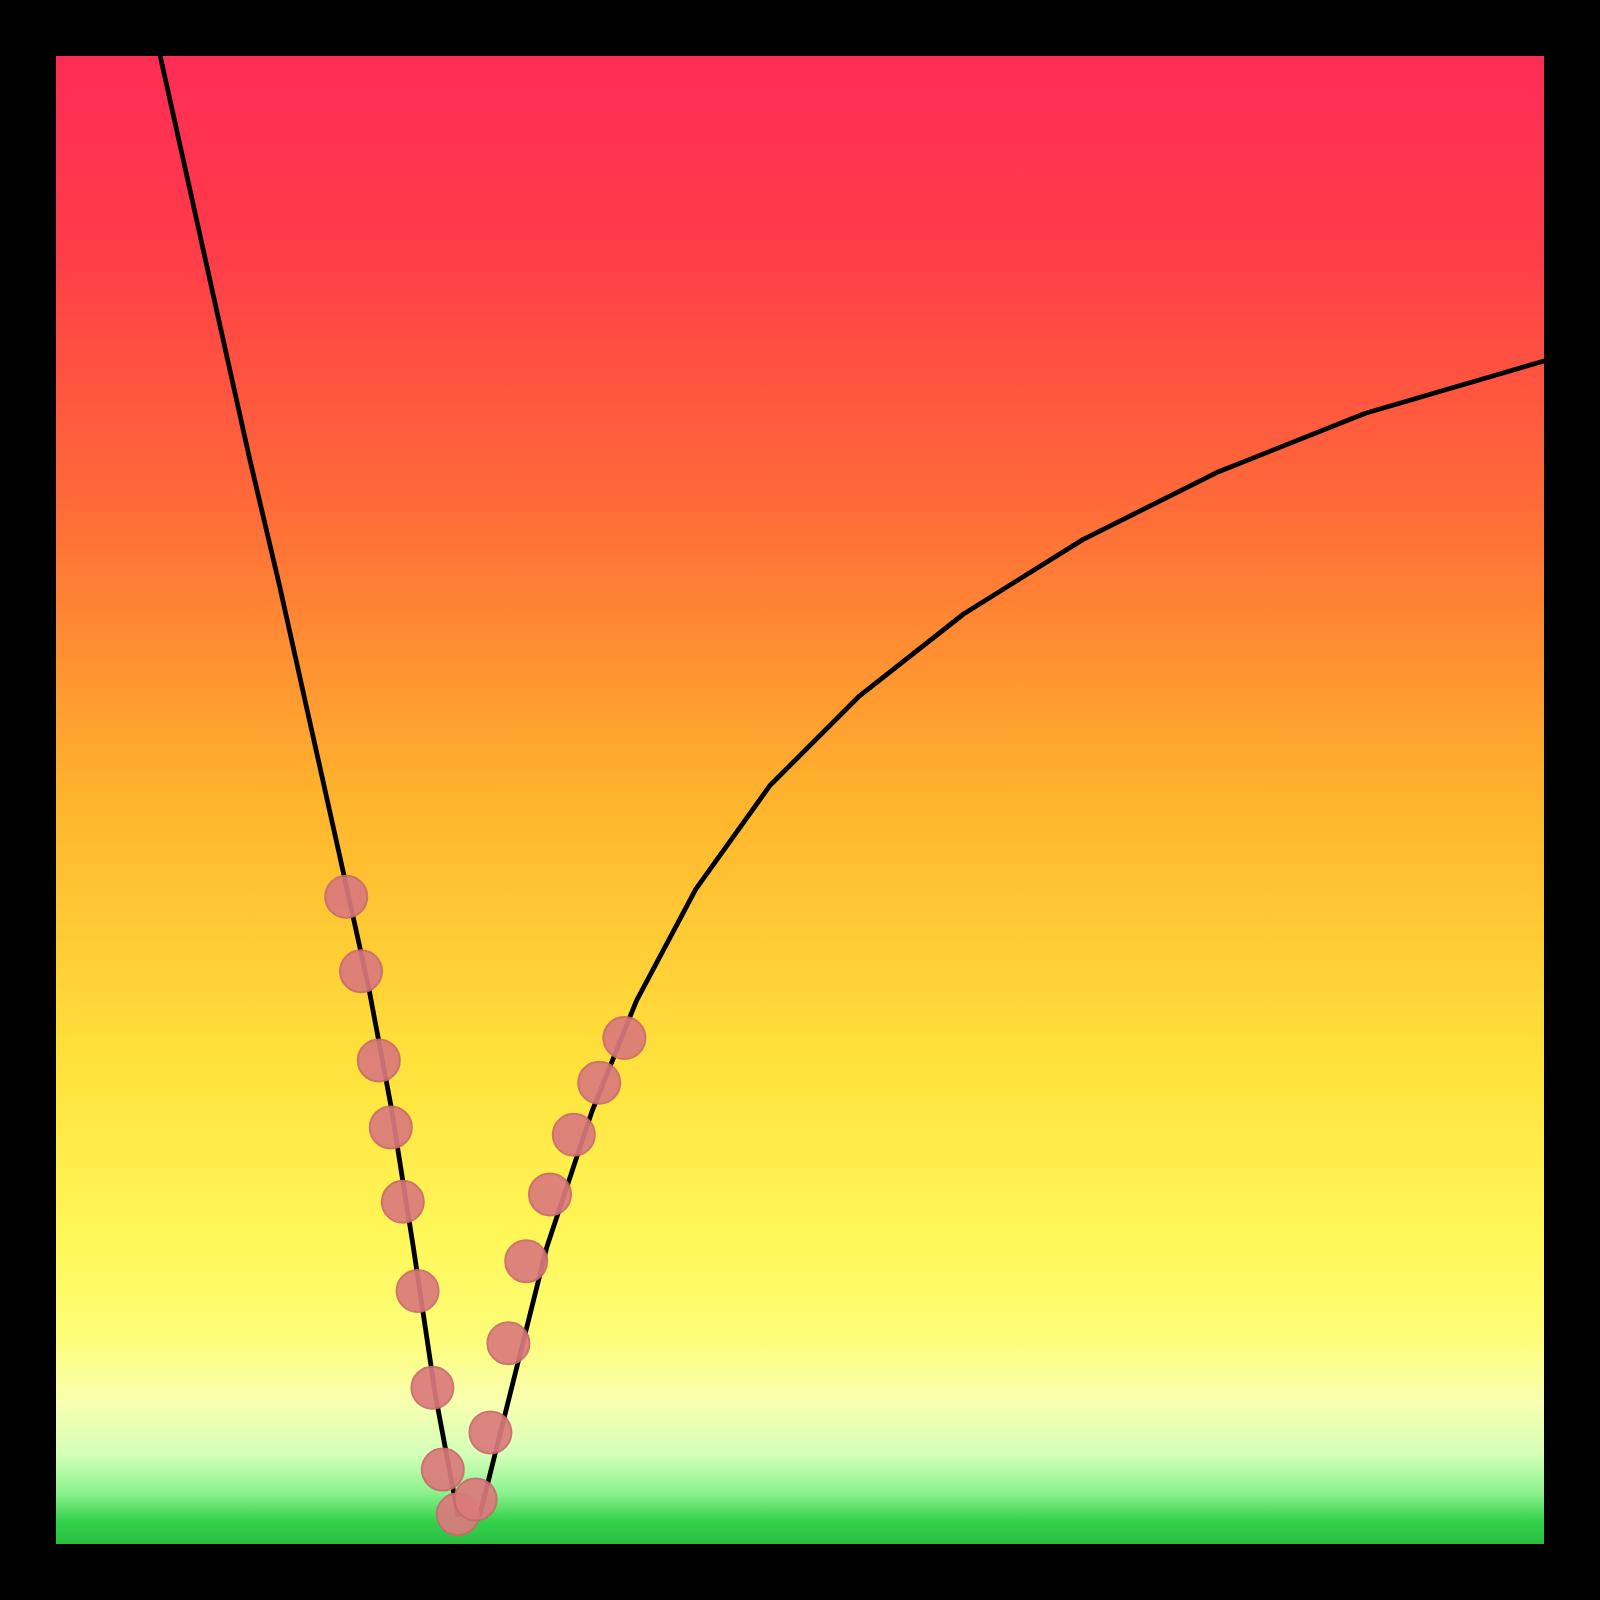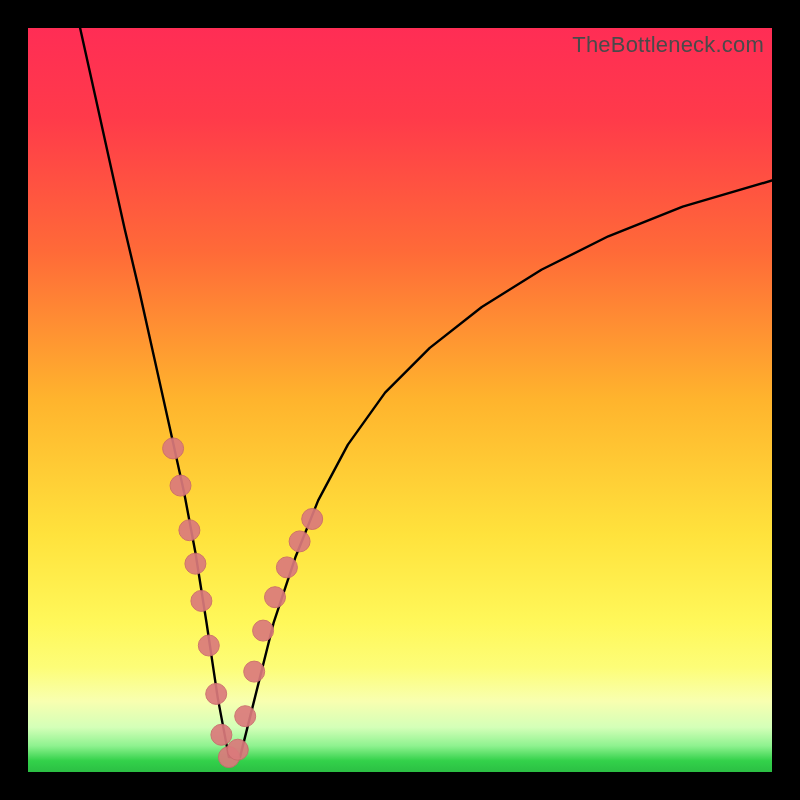--- a/index.html
+++ b/index.html
@@ -39,21 +39,20 @@
   svg {
     display: block;
   }
 </style>
 </head>
 <body>
 
 <div class="outer">
   <div class="plot">
 
-    <span class="watermark">TheBottleneck.com</span>
 
     <svg id="chart-svg" width="744" height="744" viewBox="0 0 744 744">
       <defs>
         <linearGradient id="bg-grad" x1="0" y1="0" x2="0" y2="1">
             <stop offset="0%" stop-color="#ff2d55"></stop>
             <stop offset="12%" stop-color="#ff3a4a"></stop>
             <stop offset="30%" stop-color="#ff6a38"></stop>
             <stop offset="50%" stop-color="#ffb42d"></stop>
             <stop offset="68%" stop-color="#ffe23c"></stop>
             <stop offset="80%" stop-color="#fff85a"></stop>

